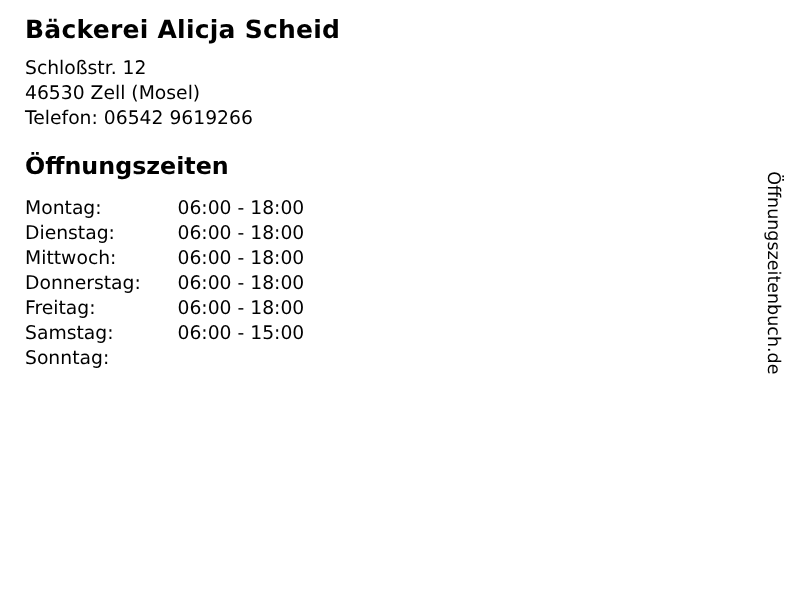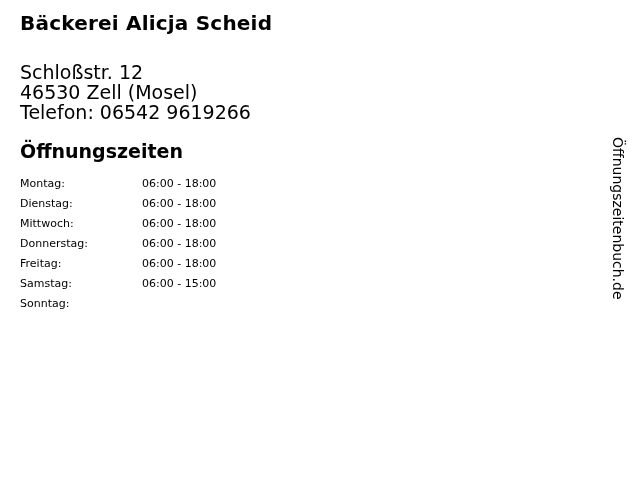--- a/index.html
+++ b/index.html
@@ -24,33 +24,33 @@
     right: 40px;
   }
   .biz-title {
     margin: 0;
     font-size: 20px;
     line-height: 26px;
     font-weight: bold;
     letter-spacing: 0.2px;
   }
   .address-block {
-    margin-top: 26px;
-    font-size: 19px;
+    margin-top: 8px;
+    font-size: 15px;
     line-height: 20px;
   }
   .hours-heading {
     margin: 18px 0 0 0;
     font-size: 19px;
     line-height: 22px;
     font-weight: bold;
   }
   .hours-table {
     margin-top: 12px;
-    font-size: 11px;
+    font-size: 15px;
     line-height: 20px;
   }
   .hours-row {
     display: flex;
   }
   .hours-row .day {
     width: 122px;
     flex: 0 0 122px;
   }
   .hours-row .time {

